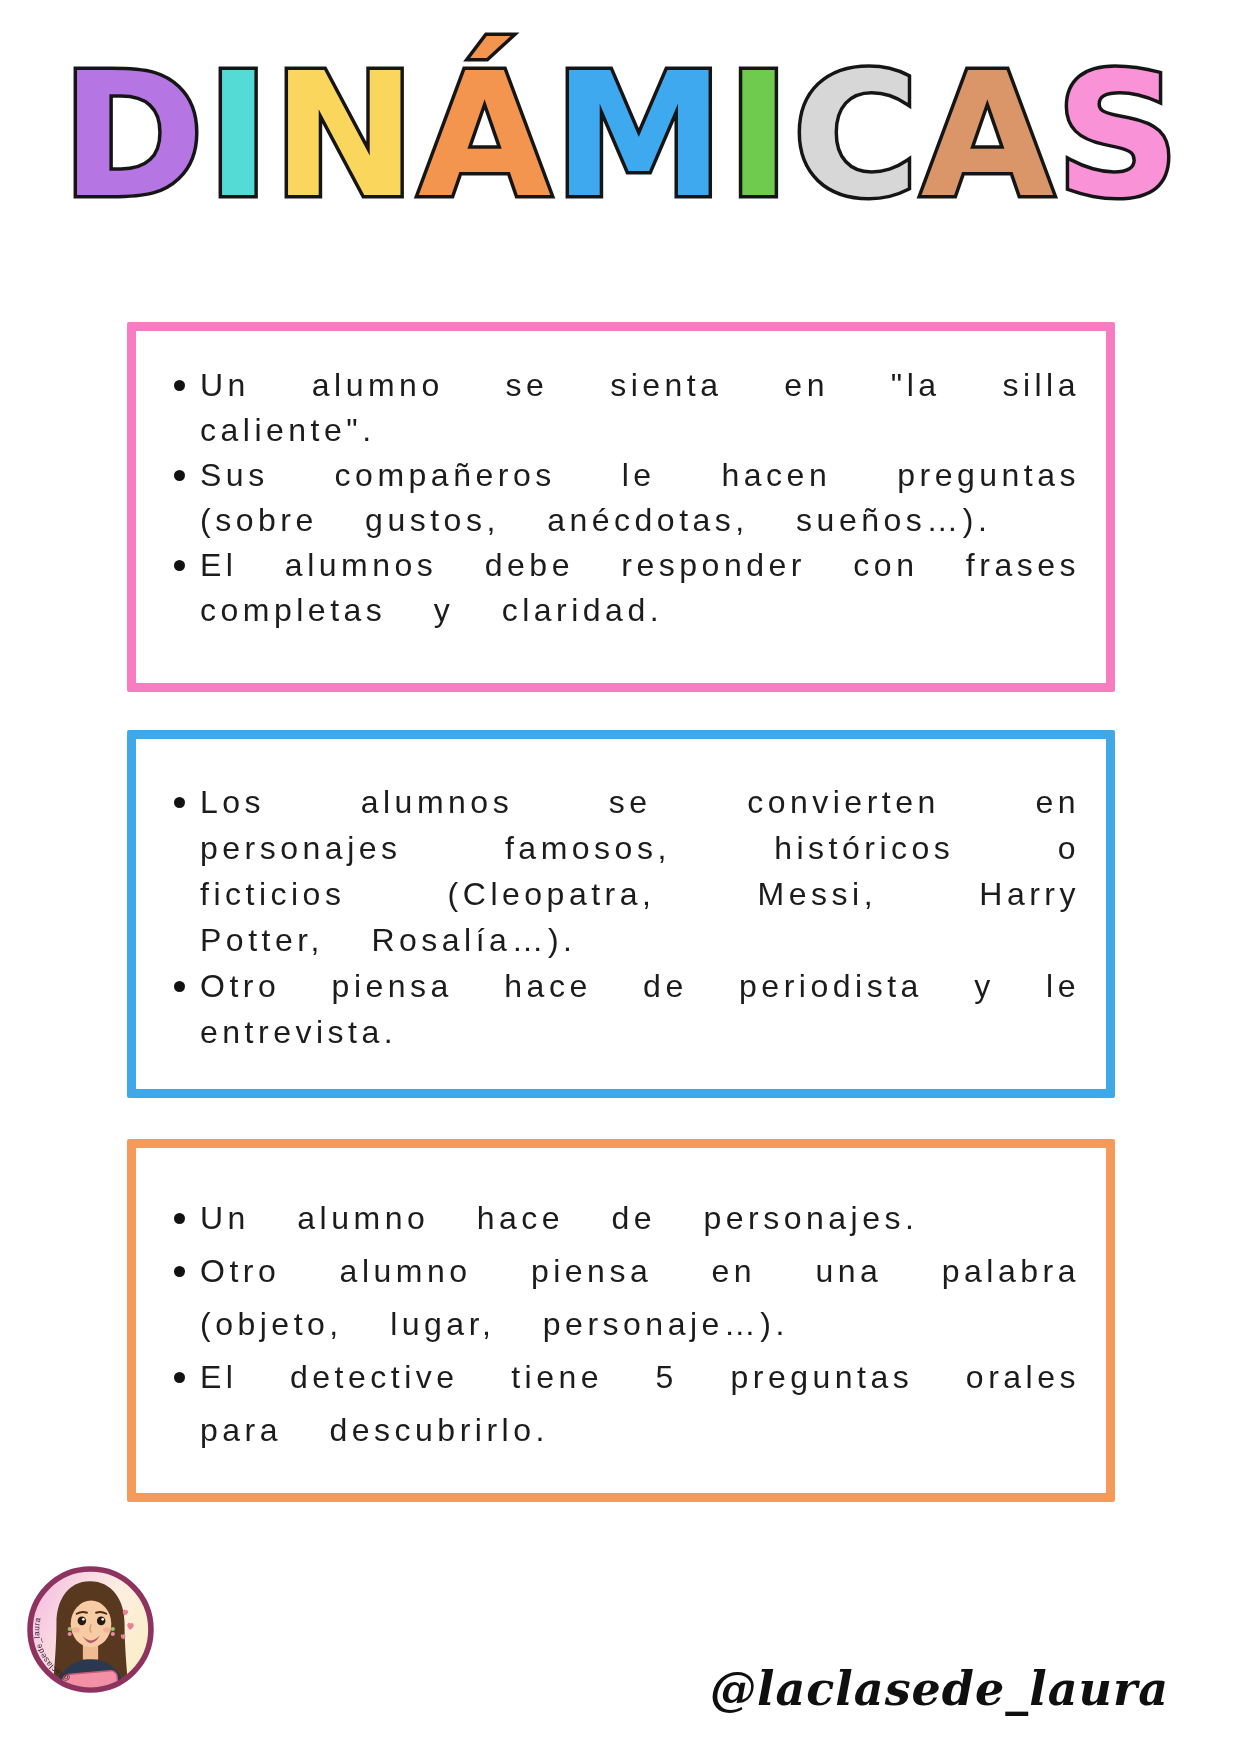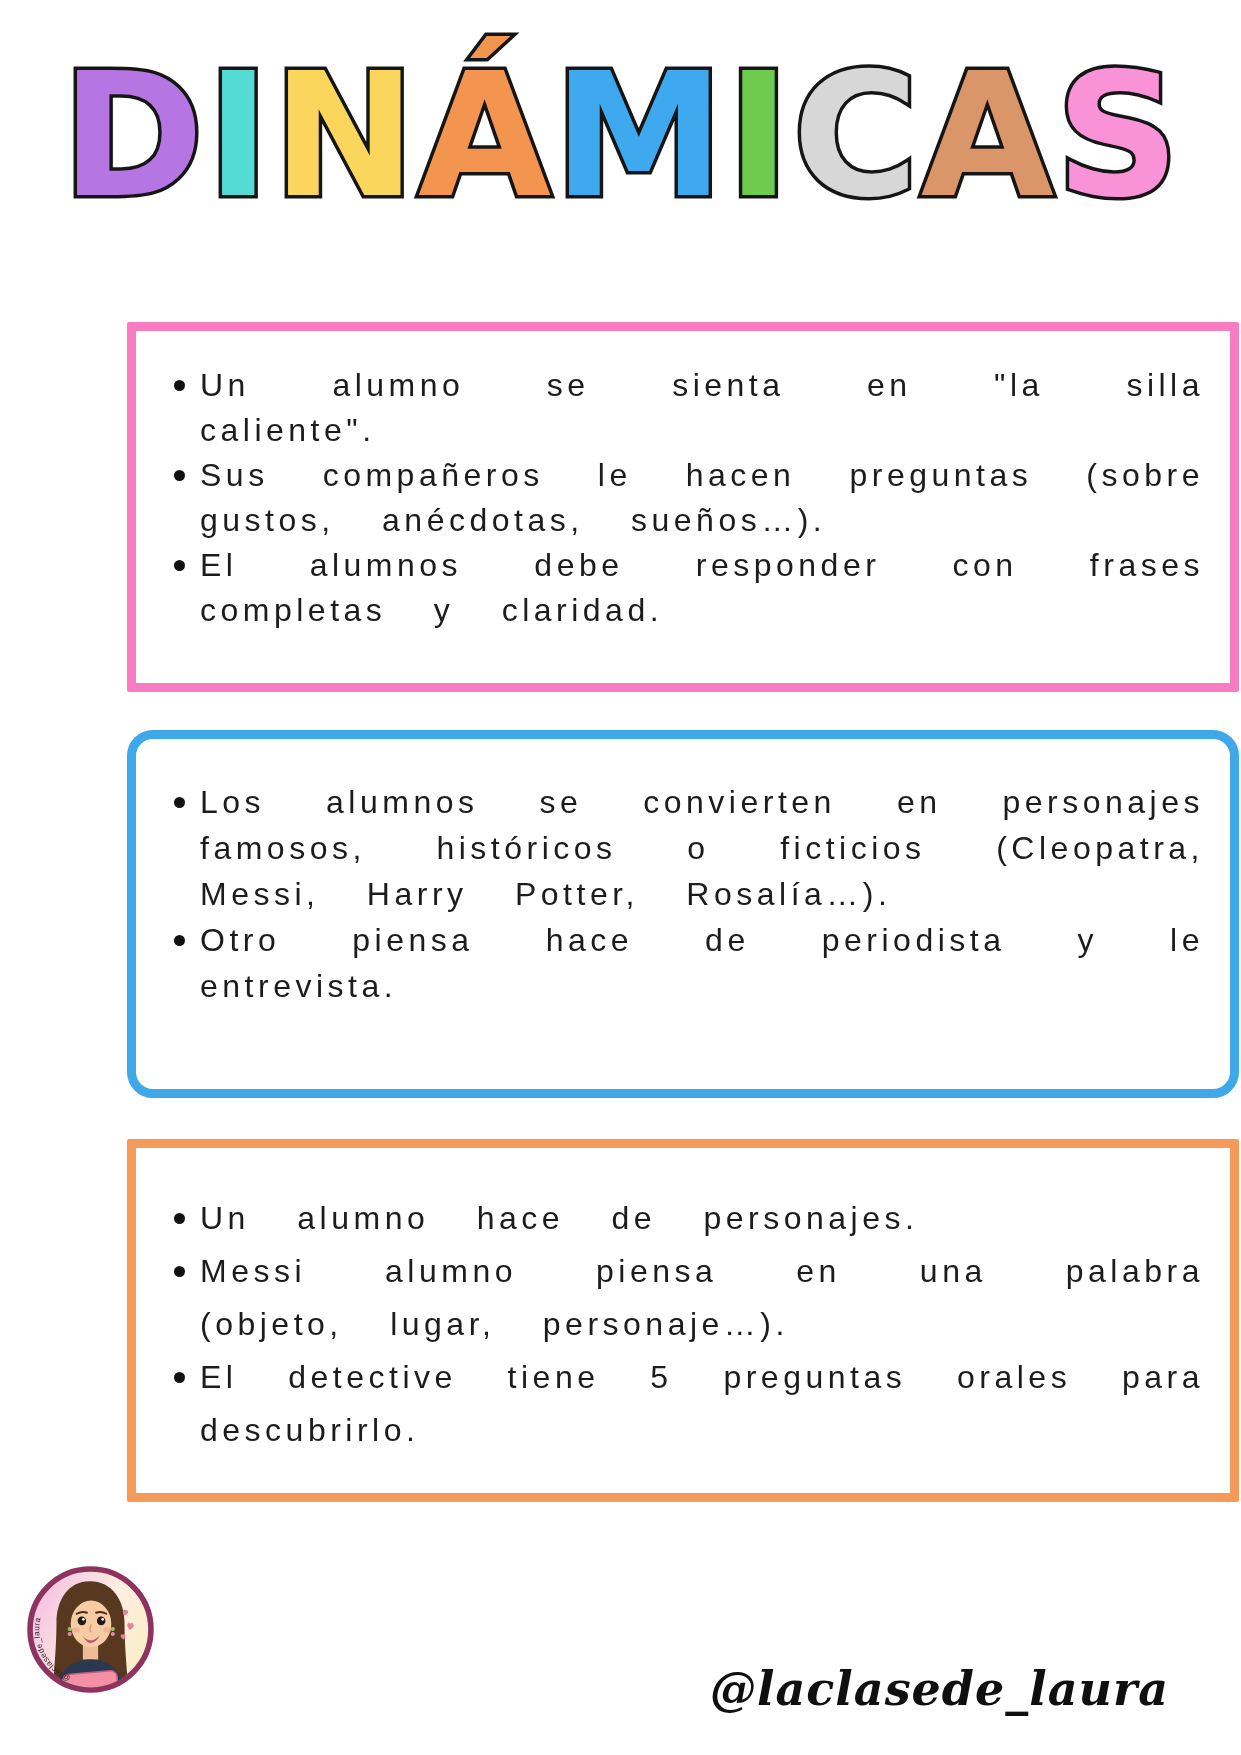--- a/index.html
+++ b/index.html
@@ -25,29 +25,29 @@
     font-size:172px;
     letter-spacing:0;
     -webkit-text-stroke:7px #151515;
     paint-order:stroke fill;
     margin:0 1px;
   }
 
   
   .box {
     position:absolute; left:127px;
-    width:1112px;
+    width:988px;
     box-sizing:border-box;
     border:9px solid #999;
     border-radius:2px;
     background:#ffffff;
     padding-right:26px;
   }
   .box-1 { top:322px; height:370px; padding-top:32px; }
-  .box-2 { top:730px; height:368px; padding-top:40px;border-radius:26px; }
+  .box-2 { top:730px; height:368px; padding-top:40px; }
   .box-3 { top:1139px; height:363px; padding-top:44px; }
 
   .bullet-list {
     margin:0; padding:0 0 0 36px;
     list-style:none;
   }
   .bullet-list li {
     position:relative;
     padding-left:28px;
     text-align:justify;
@@ -114,21 +114,21 @@
   <section class="box box-2" style="border-color: rgb(62, 168, 233);">
     <ul class="bullet-list">
       <li>Los alumnos se convierten en personajes famosos, históricos o ficticios (Cleopatra, Messi, Harry Potter, Rosalía…).</li>
       <li>Otro piensa hace de periodista y le entrevista.</li>
     </ul>
   </section>
 
   <section class="box box-3" style="border-color: rgb(246, 154, 89);">
     <ul class="bullet-list">
       <li>Un alumno hace de personajes.</li>
-      <li>Messi alumno piensa en una palabra (objeto, lugar, personaje…).</li>
+      <li>Otro alumno piensa en una palabra (objeto, lugar, personaje…).</li>
       <li>El detective tiene 5 preguntas orales para descubrirlo.</li>
     </ul>
   </section>
 
   <svg class="avatar" viewBox="0 0 125 125" aria-hidden="true">
     <defs>
       <linearGradient id="avbg" x1="0%" y1="25%" x2="100%" y2="75%">
         <stop offset="0%" stop-color="#f5bfe3"></stop>
         <stop offset="55%" stop-color="#fdeee2"></stop>
         <stop offset="100%" stop-color="#faeec4"></stop>

